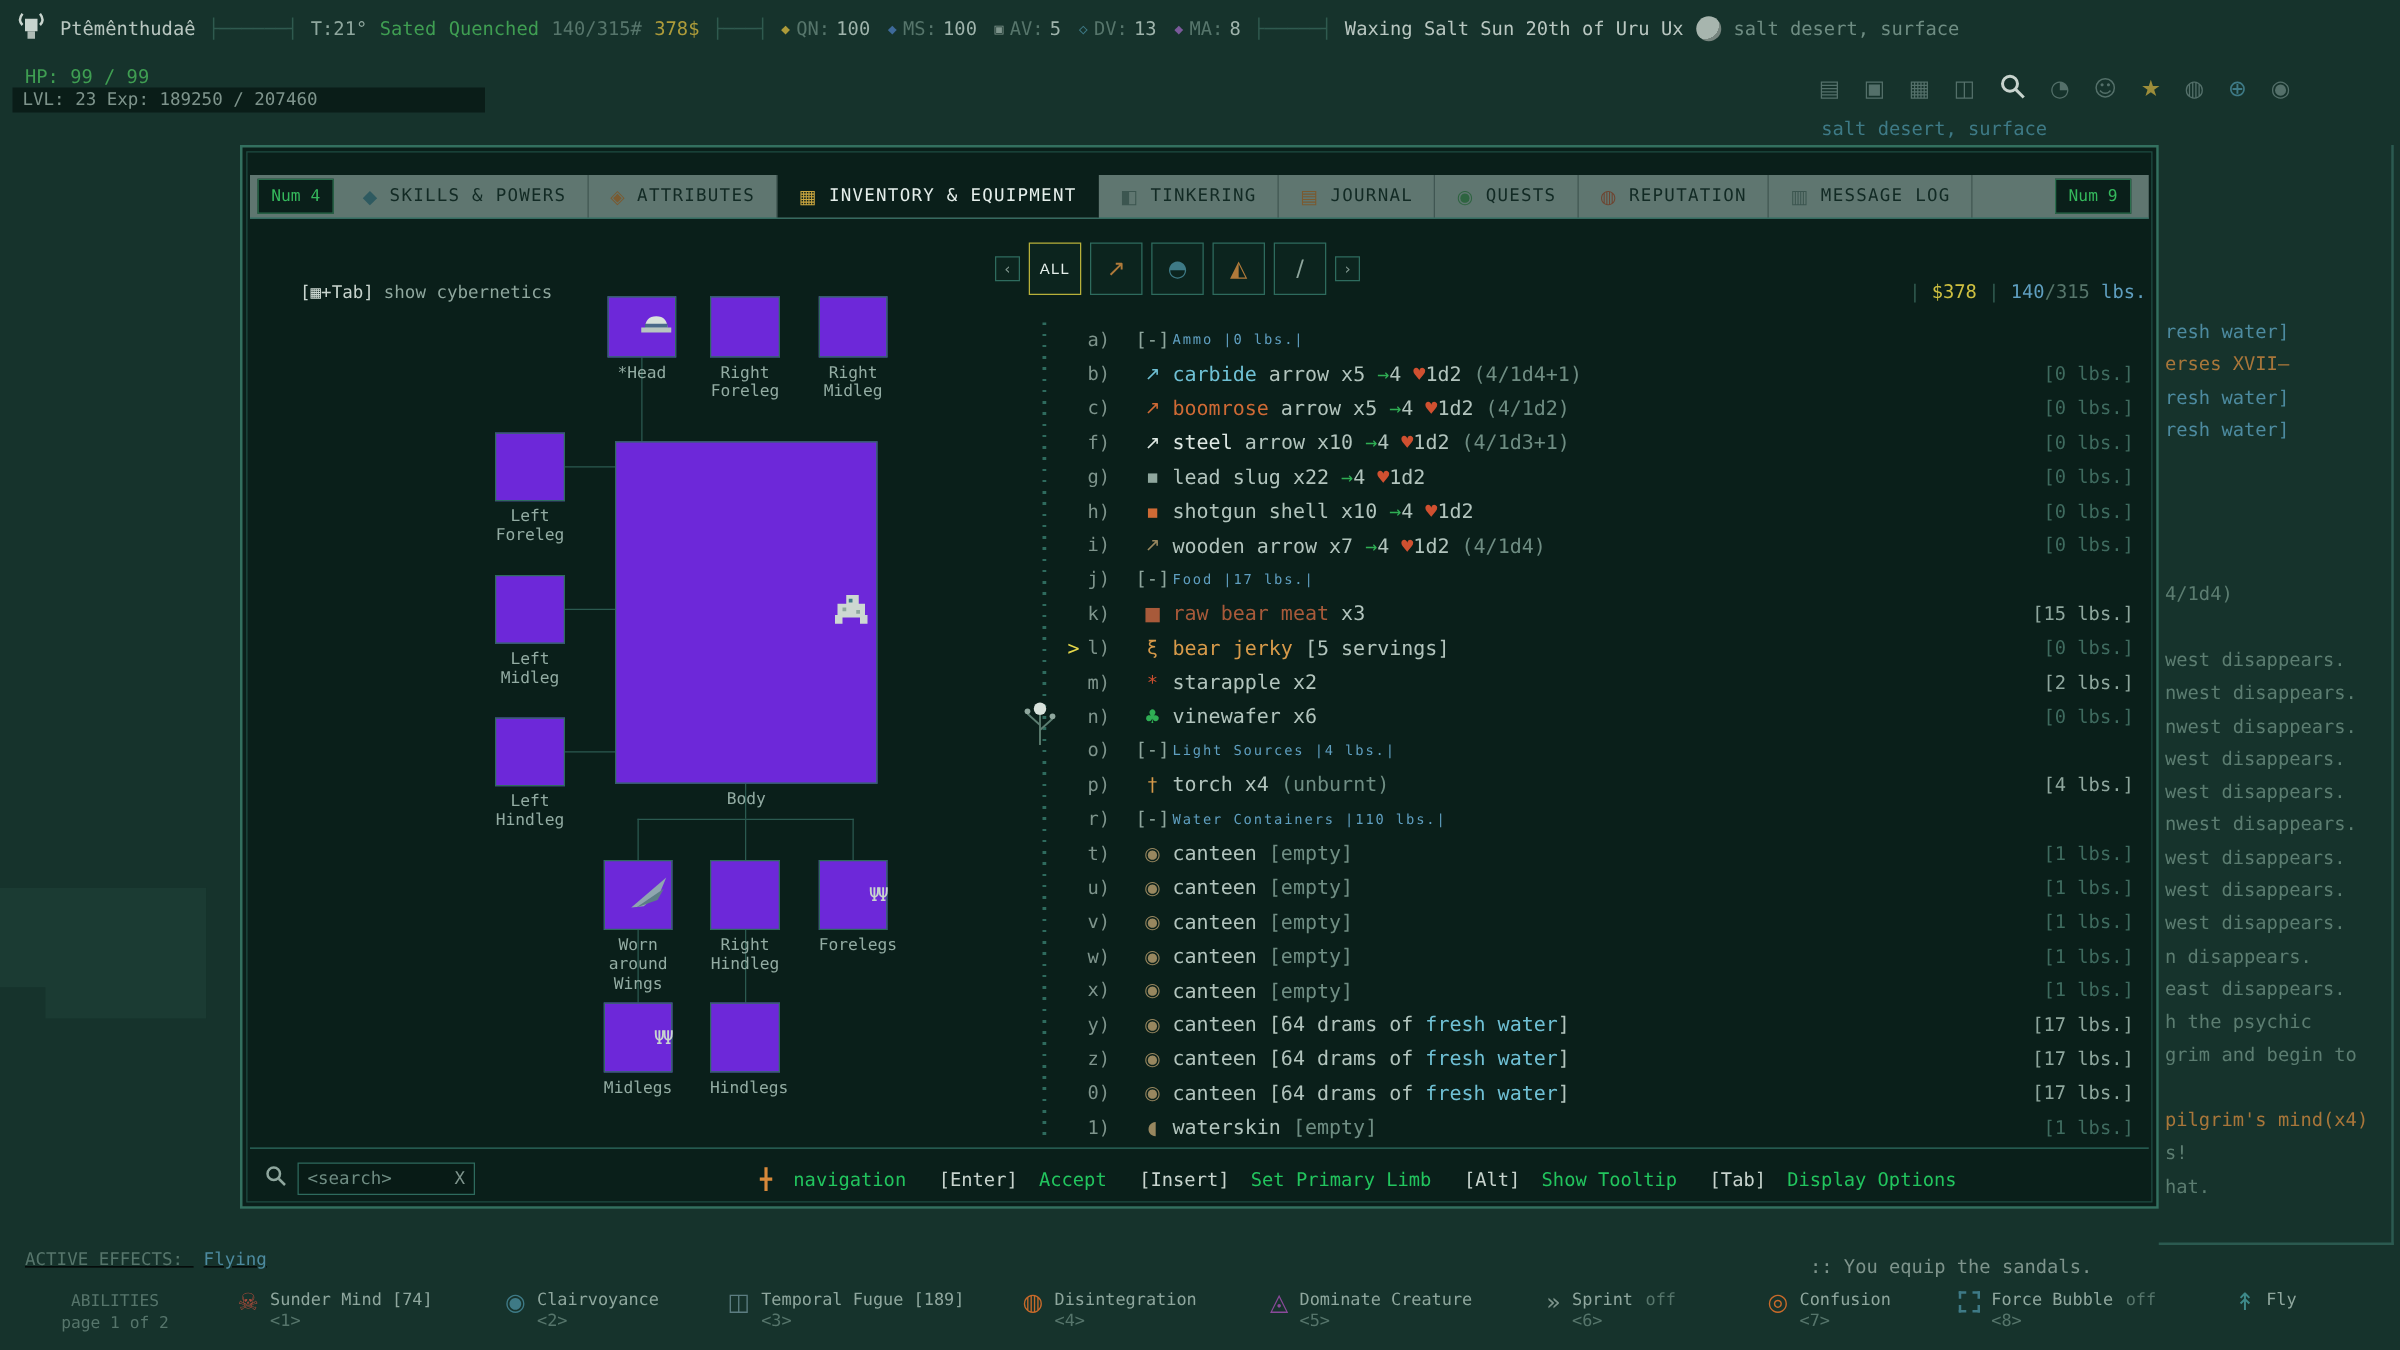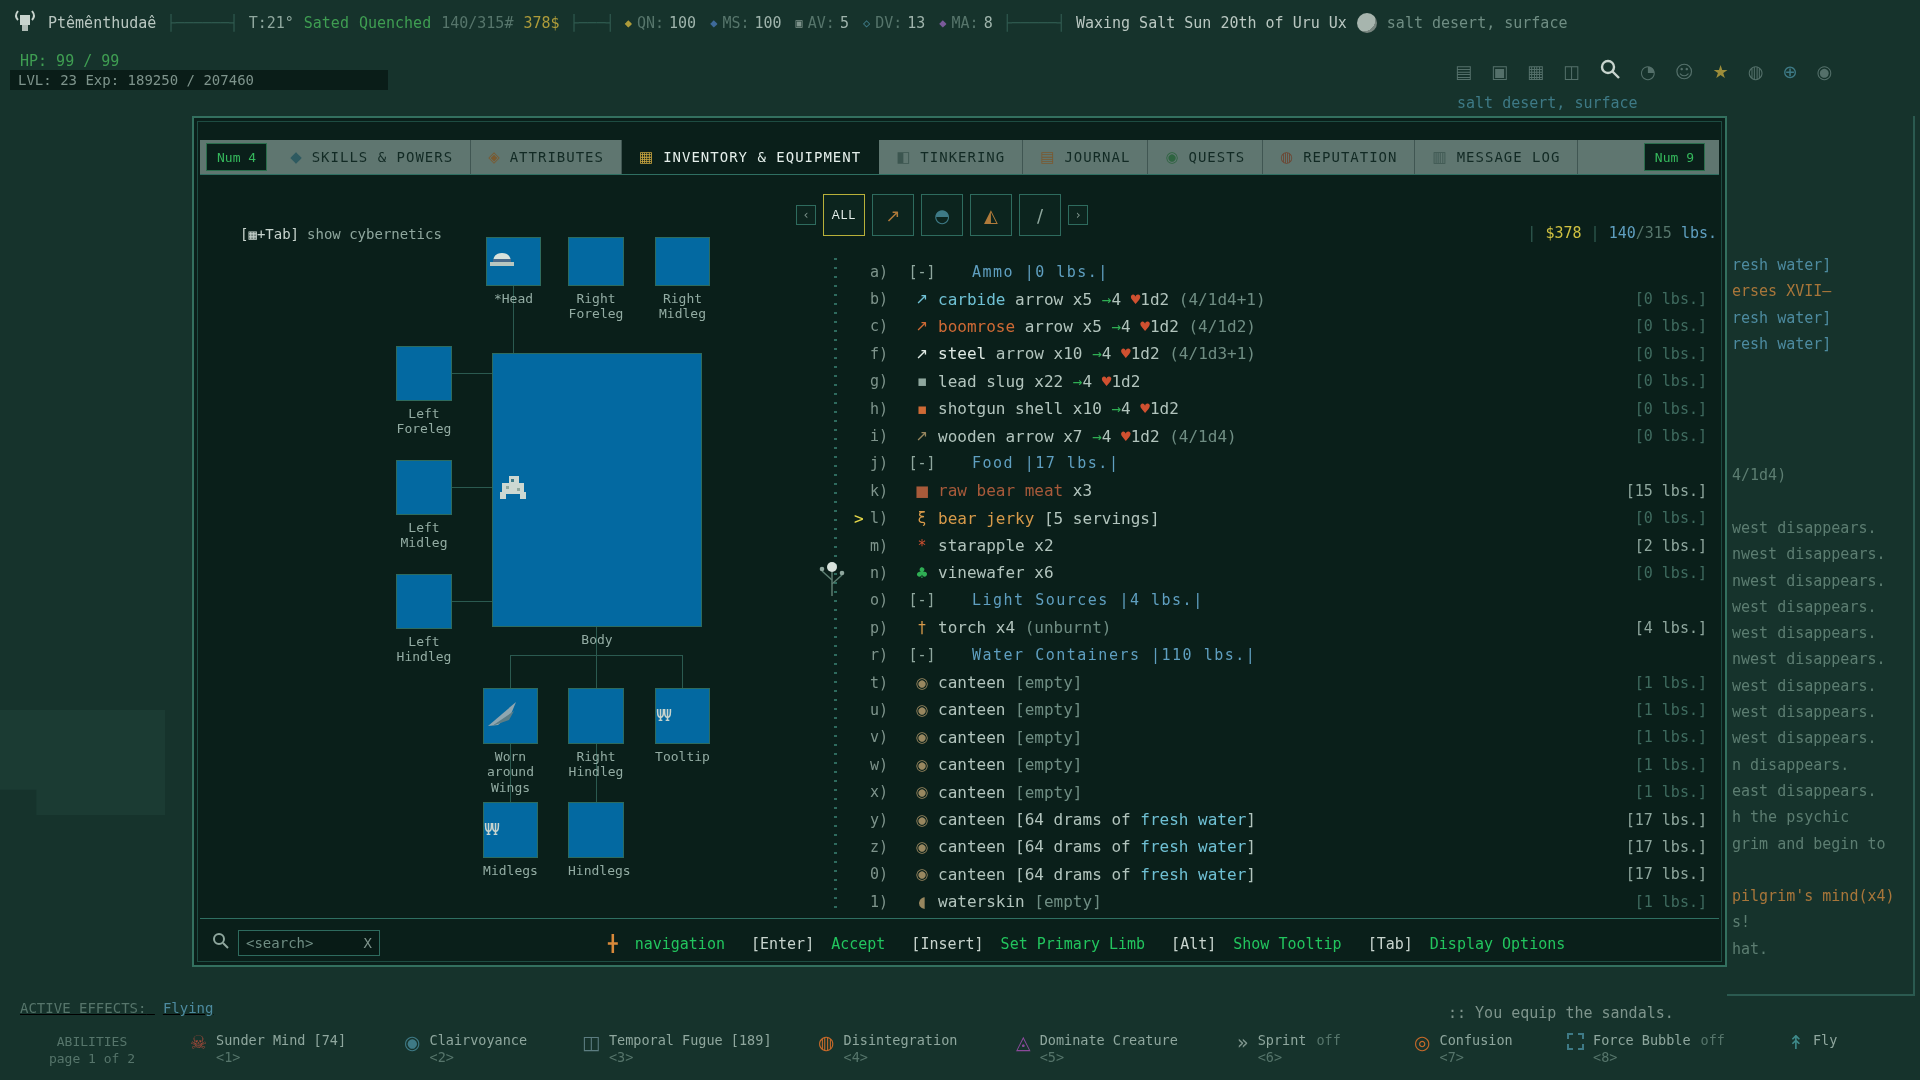--- a/index.html
+++ b/index.html
@@ -68,33 +68,33 @@
     align-items:center;justify-content:center;font-family:"DejaVu Sans",sans-serif;font-size:18px;}
   .fbox.all{border-color:#b8b03a;color:#e5efeb;font-family:Liberation Sans, sans-serif;
     font-size:12px;letter-spacing:1px;}
 
   .cyber-hint{position:absolute;left:46px;top:108px;font-size:14px;white-space:nowrap;}
   .cyber-hint .k{color:#c8d4ce}.cyber-hint .l{color:#8fa79e;margin-left:8px}
   .wallet{position:absolute;right:8px;top:106px;font-size:15px;white-space:nowrap;}
 
   
   .slot{position:absolute;text-align:center;}
-  .slot .box{border:1px solid #2e6b5e;background:#0369a1;box-sizing:border-box;
-    display:flex;align-items:center;justify-content:flex-start;}
+  .slot .box{border:1px solid #2e6b5e;background:#6d28d9;box-sizing:border-box;
+    display:flex;align-items:center;justify-content:flex-end;}
   .slot .lbl{margin-top:5px;font-size:13px;color:#93aca3;line-height:1.18;white-space:pre-line;}
   .talons{color:#c8d4ce;font-size:15px;letter-spacing:-2px;}
   .conn{position:absolute;background:#2b5a50;}
 
   
   .inv-pane{position:absolute;left:660px;right:18px;top:140px;bottom:52px;overflow:hidden;}
   .inv-row{display:flex;align-items:center;height:27.4px;font-size:16px;white-space:nowrap;}
   .inv-sel{width:16px;color:#e6d84a;}
   .inv-key{width:36px;color:#7e948c;font-size:15px;}
   .inv-icoslot{width:32px;text-align:center;font-family:"DejaVu Sans",sans-serif;font-size:15px;}
-  .inv-cat .catname{letter-spacing:1.5px;font-size:15px;margin-left:34px;}
+  .inv-cat .catname{letter-spacing:1.5px;font-size:11px;}
   .inv-spacer{flex:1}
   .inv-wt{font-size:15px;}
   .inv-track{position:absolute;left:640px;top:140px;bottom:54px;width:3px;
     background-image:repeating-linear-gradient(to bottom,#2e6b5e 0 2px,transparent 2px 9px);}
   .flower{position:absolute;left:620px;top:438px;}
 
   
   .modal-hr{position:absolute;left:6px;right:6px;bottom:46px;height:1px;background:#2f6f62;}
   .search-area{position:absolute;left:18px;bottom:9px;display:flex;align-items:center;gap:8px;}
   .search-box{width:142px;height:26px;border:1px solid #2e6b5e;background:#081b16;display:flex;
@@ -434,21 +434,21 @@
       </div>
       <div class="slot" style="left:374px;top:570px;width:56px">
         <div class="box" style="width:56px;height:56px"></div>
         <div class="lbl">Right
 Hindleg</div>
       </div>
       <div class="slot" style="left:461px;top:570px;width:55px">
         <div class="box" style="width:55px;height:56px">
           <span class="talons">ΨΨ</span>
         </div>
-        <div class="lbl">Tooltip</div>
+        <div class="lbl">Forelegs</div>
       </div>
       <div class="slot" style="left:289px;top:684px;width:55px">
         <div class="box" style="width:55px;height:56px">
           <span class="talons">ΨΨ</span>
         </div>
         <div class="lbl">Midlegs</div>
       </div>
       <div class="slot" style="left:374px;top:684px;width:56px">
         <div class="box" style="width:56px;height:56px"></div>
         <div class="lbl">Hindlegs</div>

